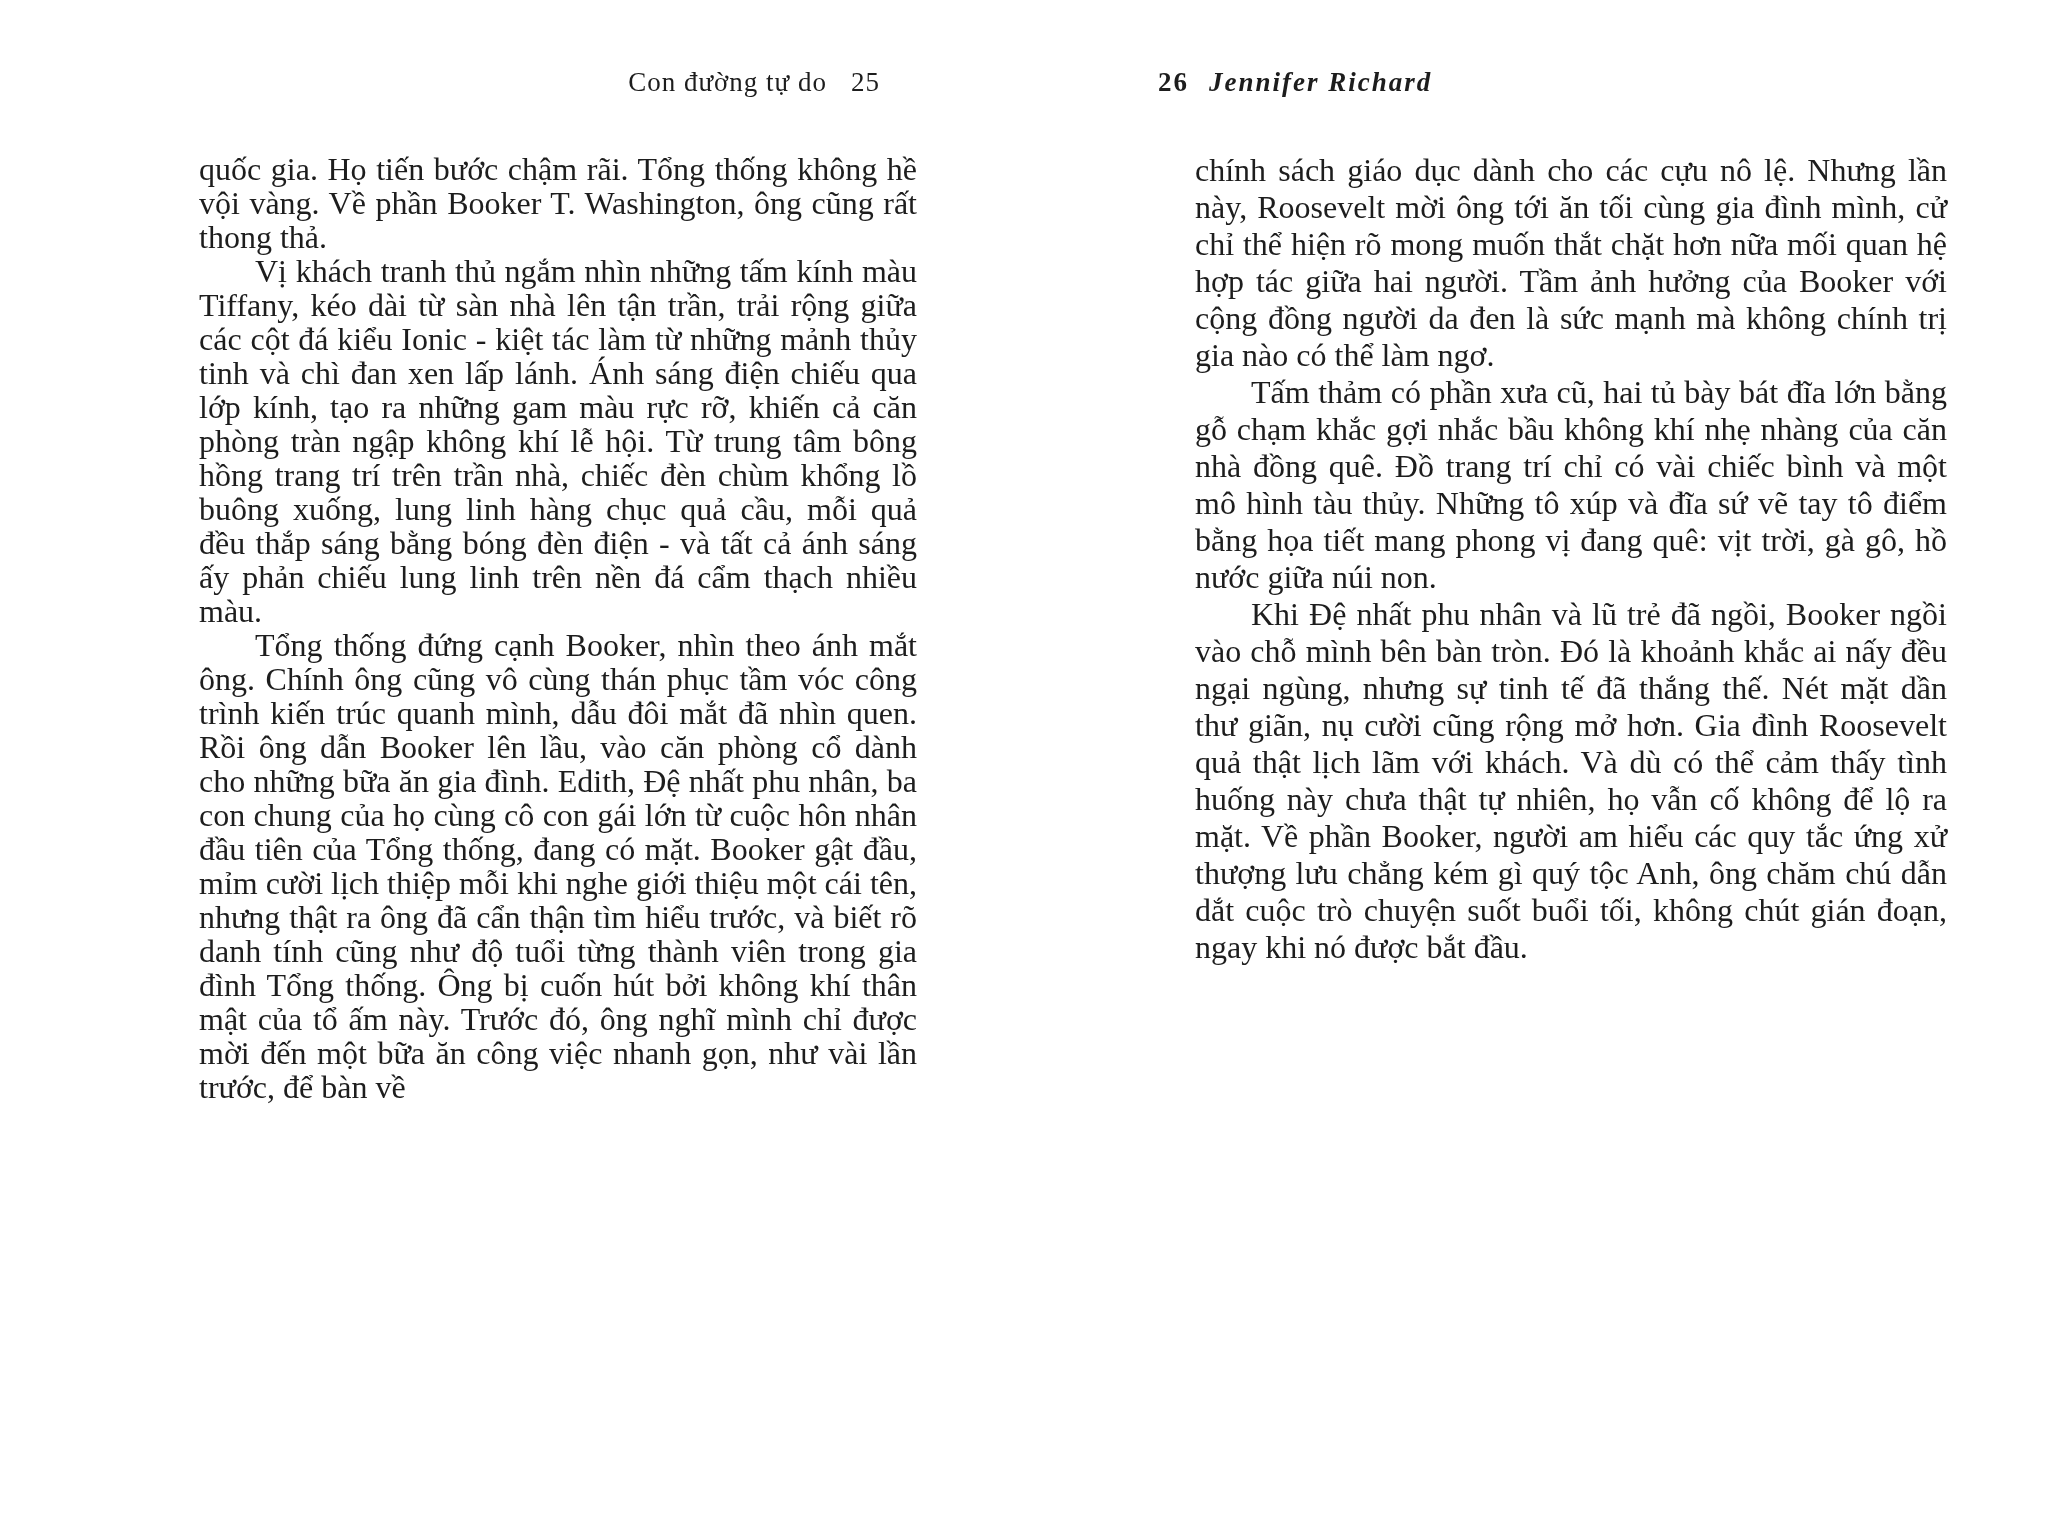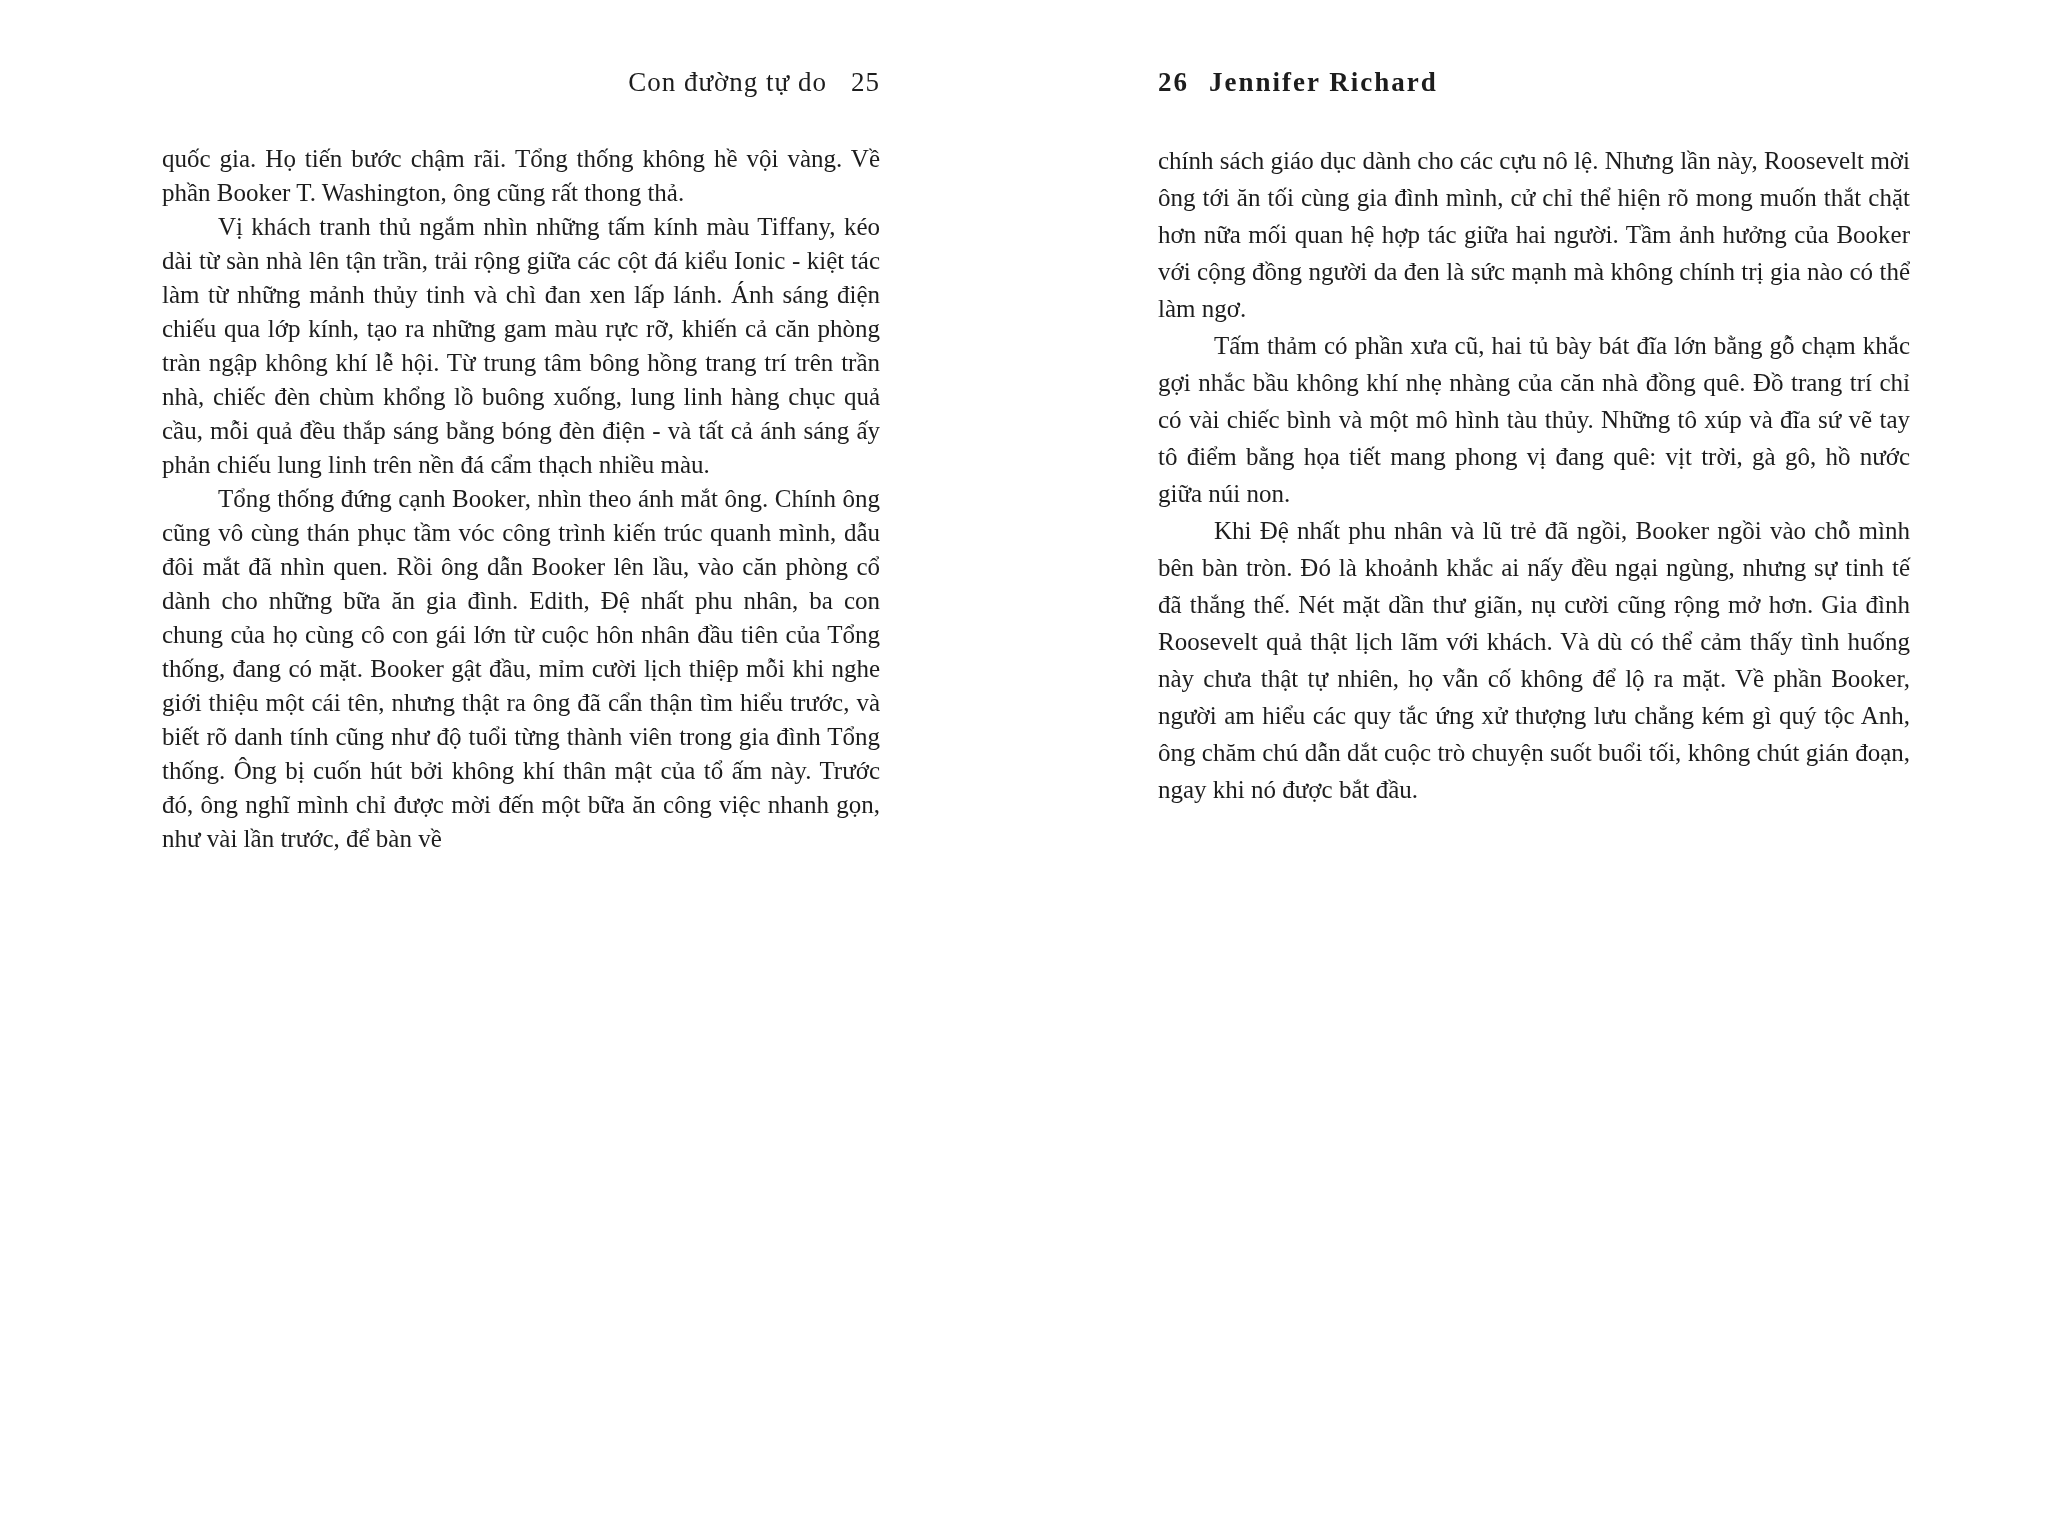--- a/index.html
+++ b/index.html
@@ -41,27 +41,28 @@
   }
   .running-header-right {
     left: 134px;   
     width: 752px;
     text-align: left;
     font-weight: 700;
     letter-spacing: 2px;
   }
   .running-header .pageno { font-weight: inherit; }
   .running-header-left .pageno { margin-left: 24px; }
-  .running-header-right .author { margin-left: 20px; }
+  .running-header-right .author { margin-left: 20px; font-style: italic; }
 
   .textblock {
     position: absolute;
-    top: 142px;
+    top: 152px;
     text-align: justify;
-    font-size: 25px;
+    font-size: 32px;
+    margin-left: 37px;
   }
   .textblock-left {
     left: 162px;
     width: 718px;
     line-height: 34px;
   }
   .textblock-right {
     left: 134px;   
     width: 752px;
     line-height: 37px;

